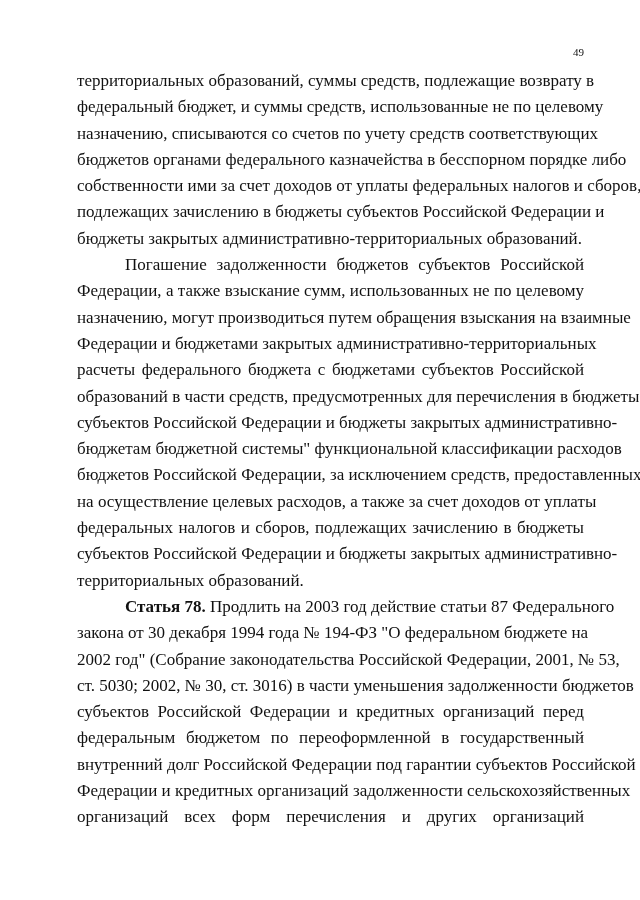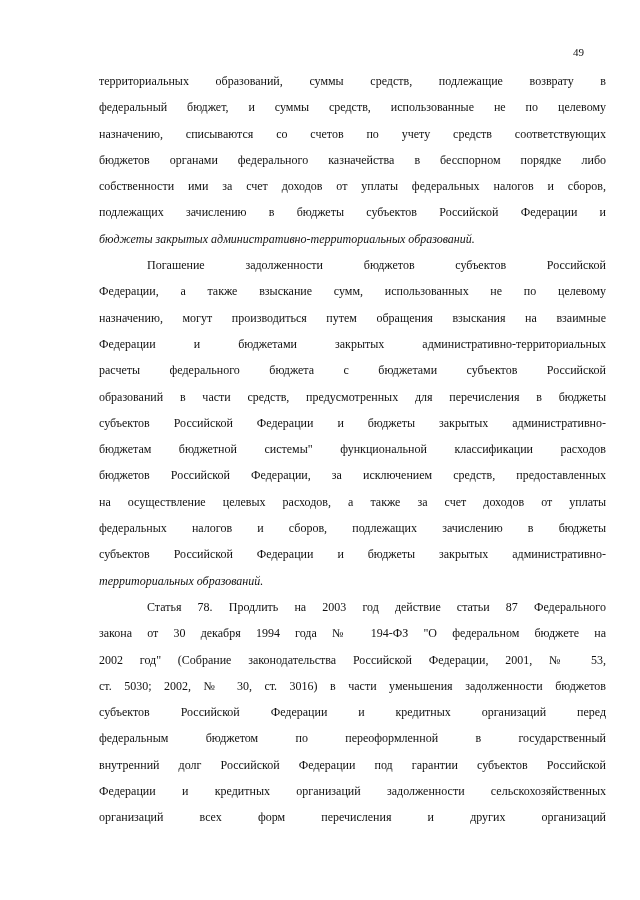--- a/index.html
+++ b/index.html
@@ -3,28 +3,27 @@
 <meta charset="utf-8">
 <style>
   html, body { margin: 0; padding: 0; background: #ffffff; }
   body { width: 640px; height: 900px; position: relative; overflow: hidden; }
   .page-number {
     position: absolute; top: 46px; left: 560px; width: 24px; text-align: right;
     font-family: "Liberation Serif", serif; font-size: 11px; color: #111;
   }
   .body-text {
     position: absolute; top: 68px; left: 77px; width: 507px;
-    font-family: "Liberation Serif", serif; font-size: 12px; line-height: 26.3px;
+    font-family: "Liberation Serif", serif; font-size: 17px; line-height: 26.3px;
     color: #111;
-    margin-left: 22px;
   }
   .line { display: block; white-space: nowrap; text-align: justify; text-align-last: justify; height: 26.3px; }
-  .line.last { text-align-last: left; font-style: italic; }
+  .line.last { text-align-last: left; }
   .indent { padding-left: 48px; }
-  .bold { font-weight: normal; }
+  .bold { font-weight: bold; }
 </style>
 </head>
 <body>
 
 <div class="page-number">49</div>
 
 <div class="body-text">
   <div>
     <span class="line">территориальных образований, суммы средств, подлежащие возврату в</span>
     <span class="line">федеральный бюджет, и суммы средств, использованные не по целевому</span>

